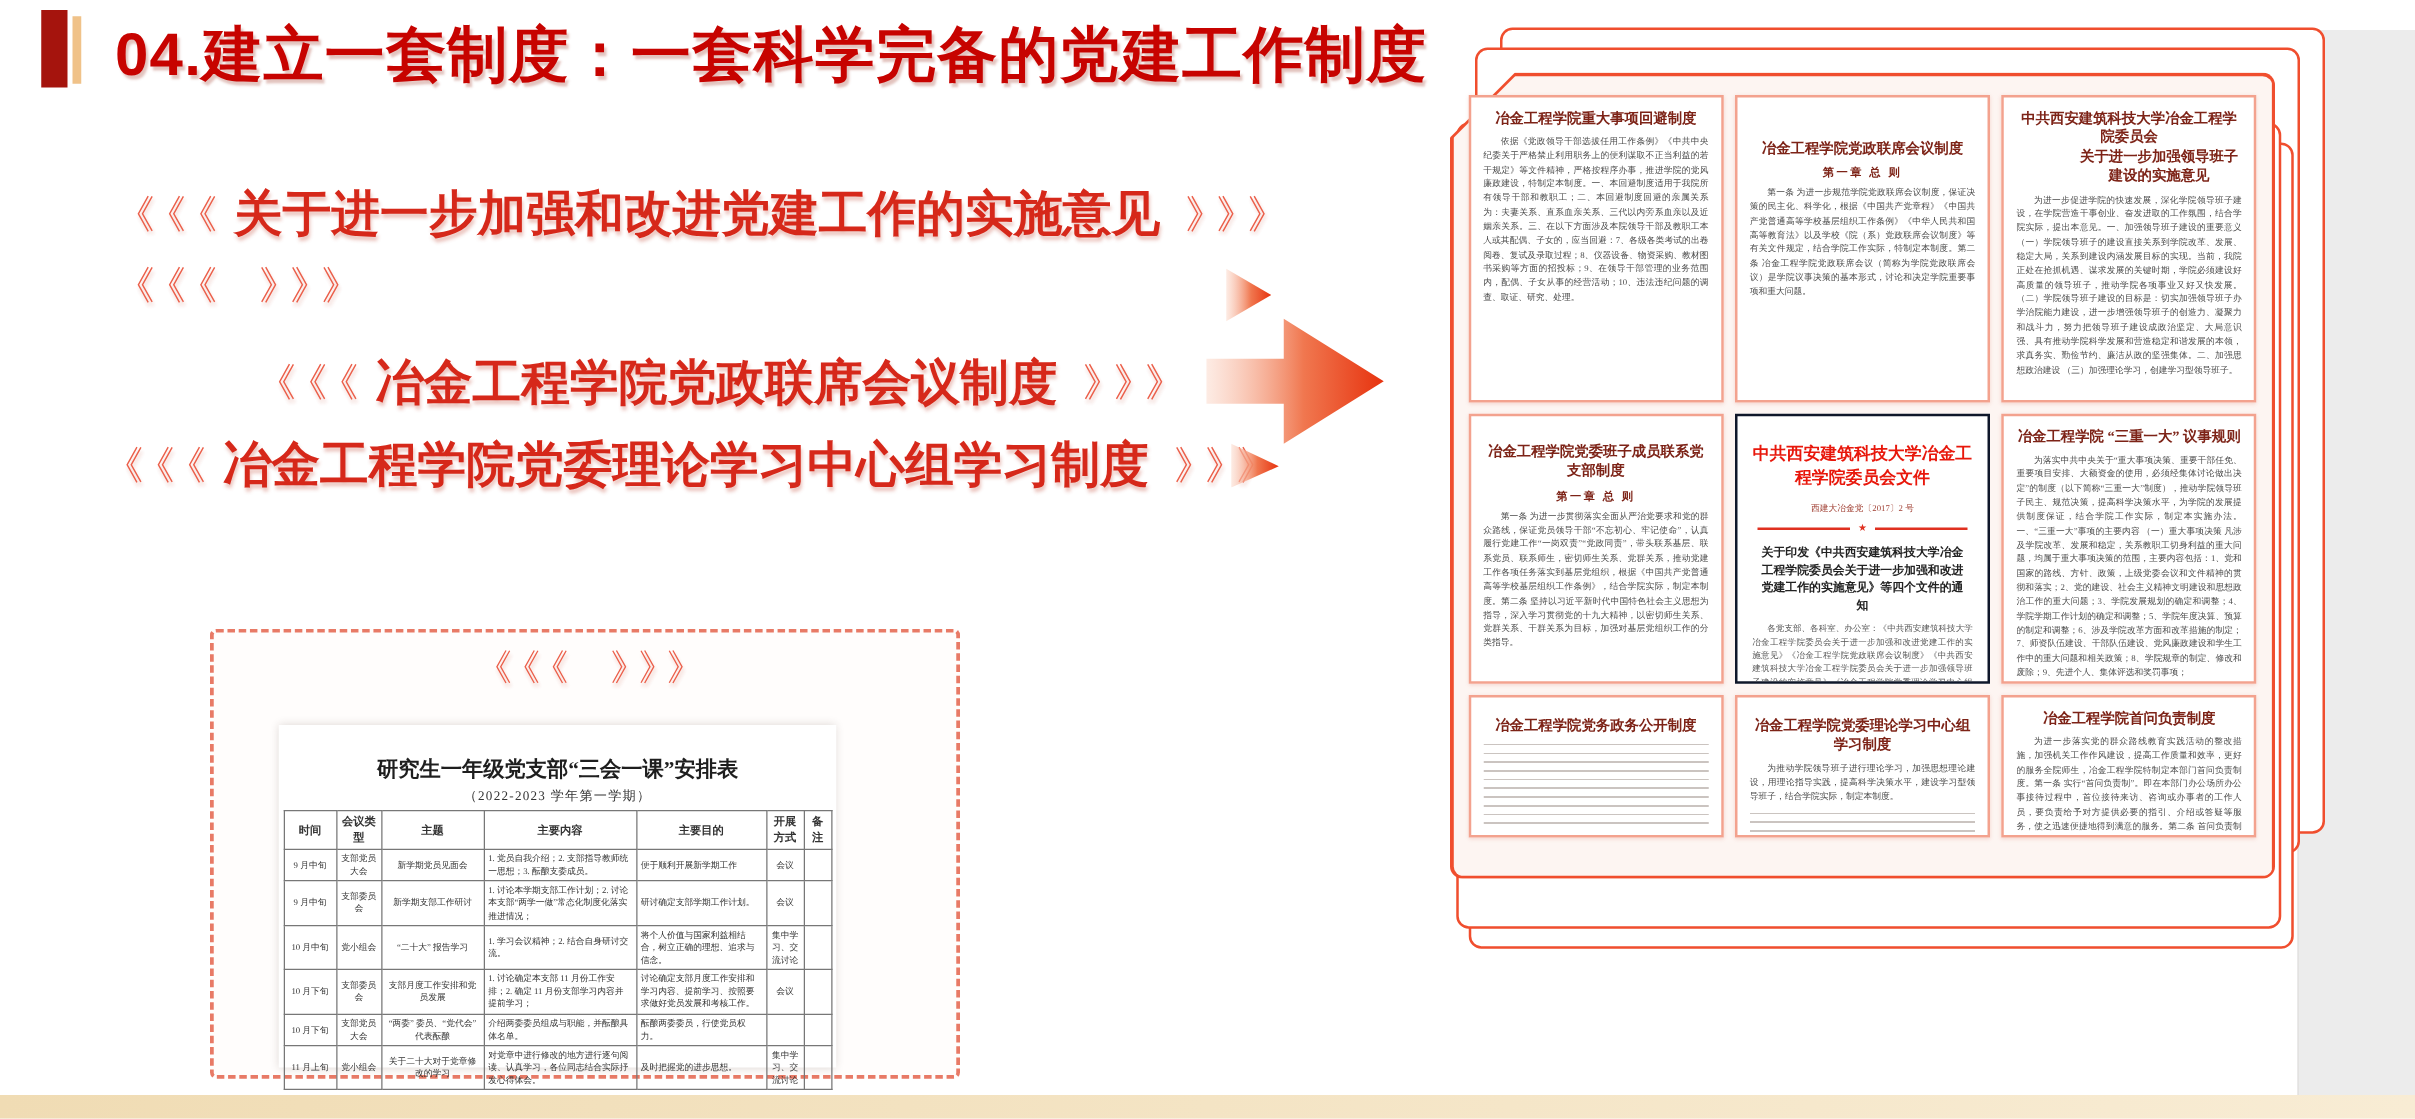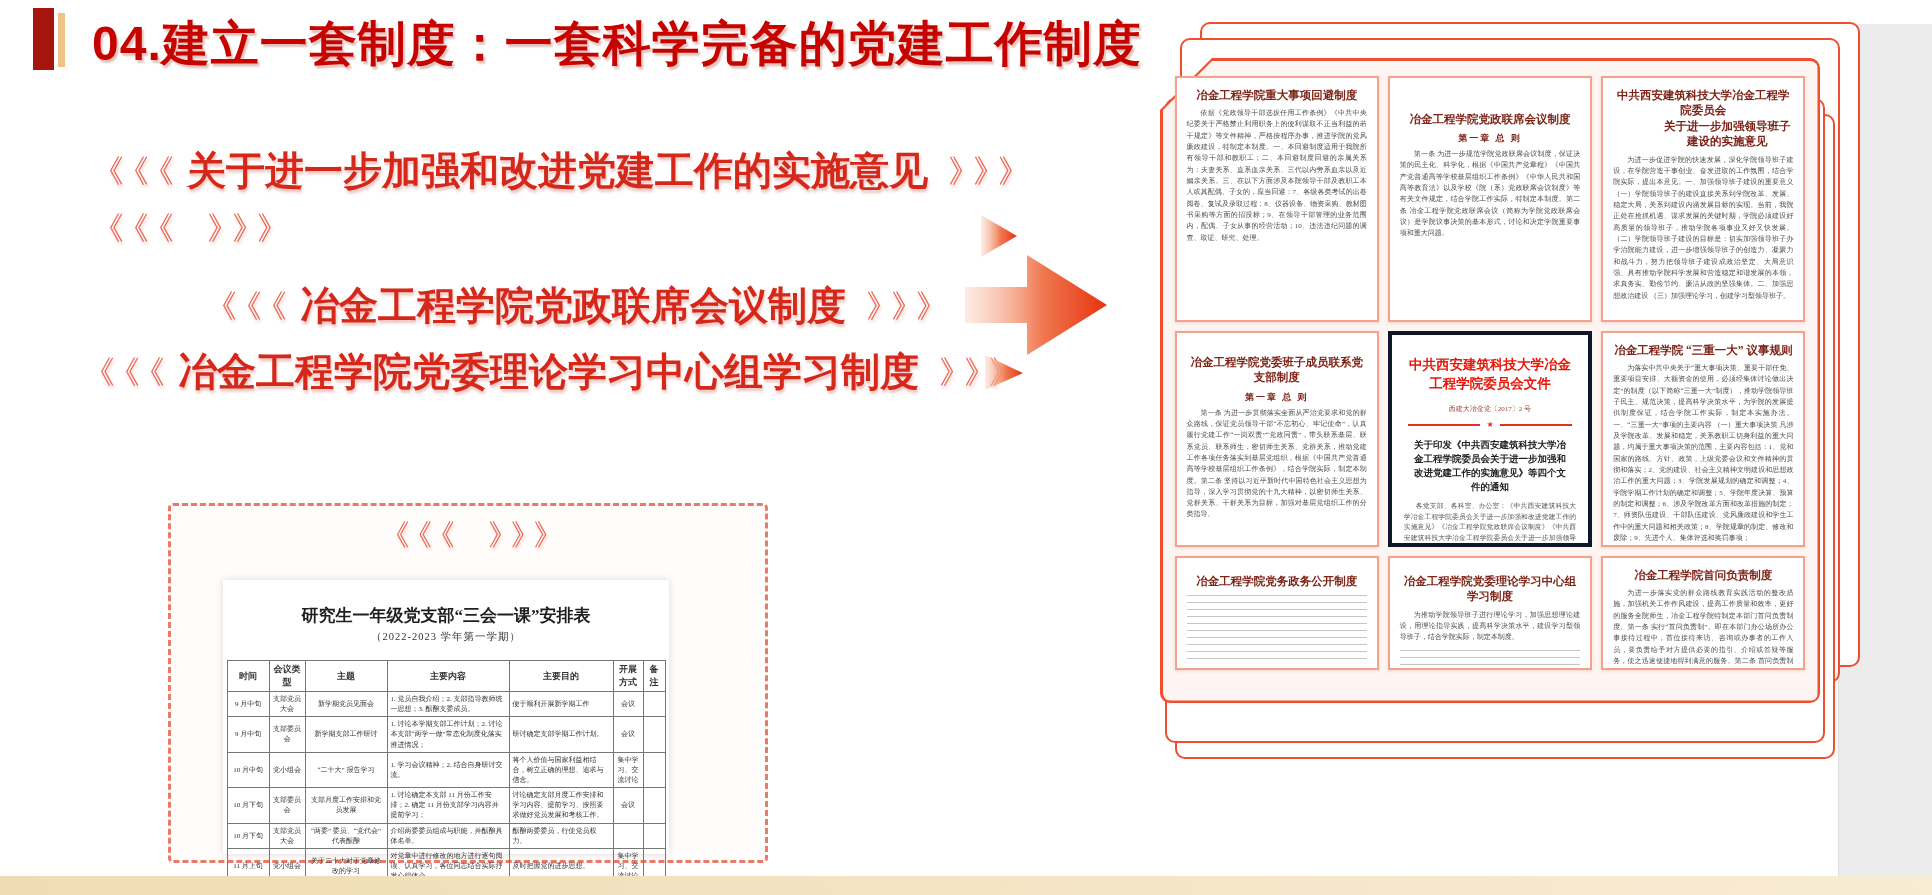--- a/index.html
+++ b/index.html
@@ -34,21 +34,21 @@
 
   
   .sched-box{position:absolute;left:168px;top:503px;width:600px;height:360px;
     border:3px dashed #e87a66;border-radius:5px;background:#fffdfc;}
   .sched-heading{position:absolute;left:0;top:14px;width:100%;display:flex;justify-content:center;align-items:center;
     font-size:37px;font-weight:900;color:#d6281a;text-shadow:1px 3px 3px rgba(190,60,40,.30);white-space:nowrap;}
   .sched-heading .chev{font-size:.8em;}
   .sched-paper{position:absolute;left:52px;top:74px;width:446px;height:274px;background:#fff;
     box-shadow:0 0 7px rgba(60,40,30,.18);padding-top:20px;}
   .tbl-title{font-family:"Liberation Serif",serif;font-size:17px;font-weight:700;color:#1e1e1e;text-align:center;margin-top:4px;}
-  .tbl-sub{font-family:"Liberation Serif",serif;font-size:10.5px;color:#333;text-align:center;margin:3px 0 16px;letter-spacing:1px;}
+  .tbl-sub{font-family:"Liberation Serif",serif;font-size:10.5px;color:#333;text-align:center;margin:3px 0 4px;letter-spacing:1px;}
   table.sched{margin:4px auto;border-collapse:collapse;width:428px;font-family:"Liberation Serif",serif;color:#333;table-layout:fixed;}
   table.sched th,table.sched td{border:1px solid #777;padding:2px 3px;vertical-align:middle;}
   table.sched th{font-size:9px;font-weight:700;text-align:center;}
   table.sched td{font-size:7px;line-height:1.45;}
   td.c-center{text-align:center;}
   td.c-left{text-align:left;}
 
   
   .collage{position:absolute;left:1155px;top:22px;width:720px;height:592px;z-index:2;}
   .page-frame{position:absolute;border:2.5px solid #f04e2e;border-radius:10px;background:#fff;}
@@ -63,21 +63,21 @@
   .doc-grid{position:absolute;left:7.5px;top:38.5px;width:655px;height:640px;padding:15px 12px 13px 12px;
     display:grid;grid-template-columns:repeat(3,1fr);grid-template-rows:246px 216px 114px;gap:9px;}
   .doc-card{background:#fff;border:2px solid #f3a28e;padding:8px 10px;overflow:hidden;
     font-family:"Liberation Serif",serif;box-shadow:0 1px 3px rgba(220,120,100,.25);}
   .doc-title{text-align:center;font-weight:700;color:#7d2317;font-size:11.5px;line-height:1.35;margin:2px 0 5px;}
   .doc-sub{text-align:center;font-weight:700;color:#7d2317;font-size:9px;margin-bottom:4px;letter-spacing:2px;}
   .doc-body{font-size:7px;color:#4a4a4a;line-height:1.62;text-align:justify;text-indent:14px;}
   .fauxlines{margin-top:6px;height:66px;background:repeating-linear-gradient(to bottom,#b9b0ab 0 1.3px,transparent 1.3px 7px);opacity:.75;}
 
   
-  .file-card{background:#fff;border:4px solid #0f172a;padding:8px 12px;overflow:hidden;font-family:"Liberation Serif",serif;}
+  .file-card{background:#fff;border:2px solid #0f172a;padding:8px 12px;overflow:hidden;font-family:"Liberation Serif",serif;}
   .file-head{color:#e8170b;font-size:13.5px;font-weight:700;text-align:center;margin-top:12px;line-height:1.45;}
   .file-no{text-align:center;font-size:7px;color:#a14034;margin:10px 0 7px;}
   .file-rule{display:flex;align-items:center;gap:6px;color:#e03020;margin:0 4px;}
   .file-rule::before,.file-rule::after{content:"";flex:1;height:2px;background:#e03020;}
   .file-star{font-size:8px;line-height:1;}
   .file-subject{font-size:9.5px;font-weight:700;color:#222;text-align:center;margin:9px 6px 6px;line-height:1.5;}
   .file-body{font-size:6.8px;color:#555;line-height:1.6;text-align:justify;text-indent:12px;}
 </style>
 </head>
 <body>

